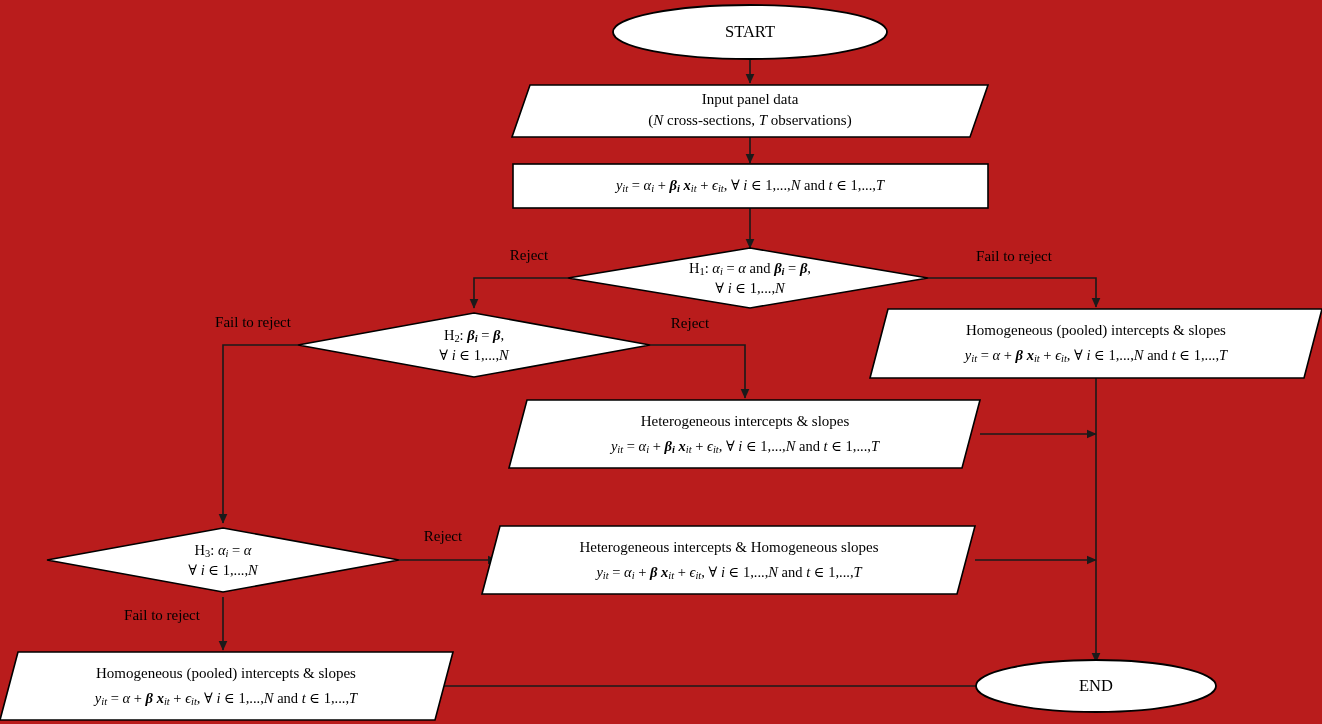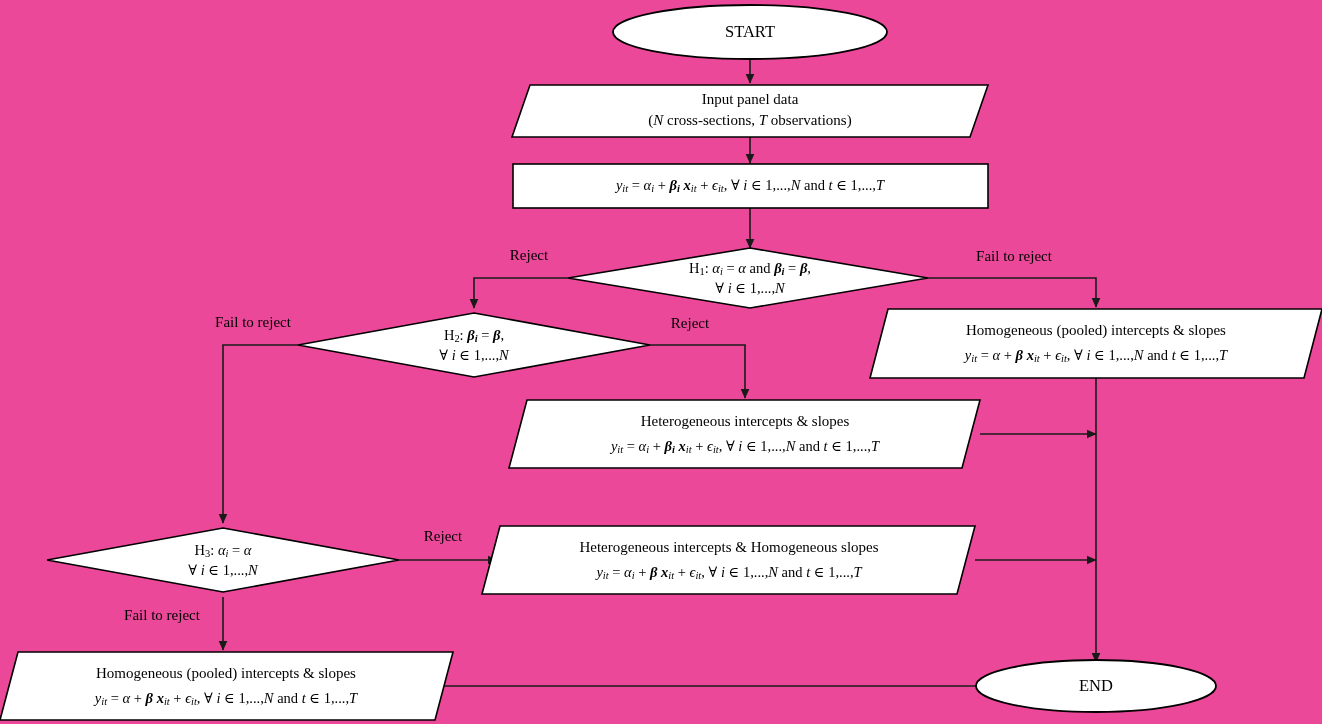--- a/index.html
+++ b/index.html
@@ -4,21 +4,21 @@
 <style>
   html, body {
     margin: 0;
     padding: 0;
     background: #ffffff;
   }
   #chart-root {
     position: relative;
     width: 1322px;
     height: 724px;
-    background: #ec4899;
+    background: #b91c1c;
     font-family: "Liberation Serif", "DejaVu Serif", serif;
     overflow: hidden;
   }
   svg#flow {
     display: block;
     width: 1322px;
     height: 724px;
   }
   .shape-stroke {
     fill: #ffffff;

